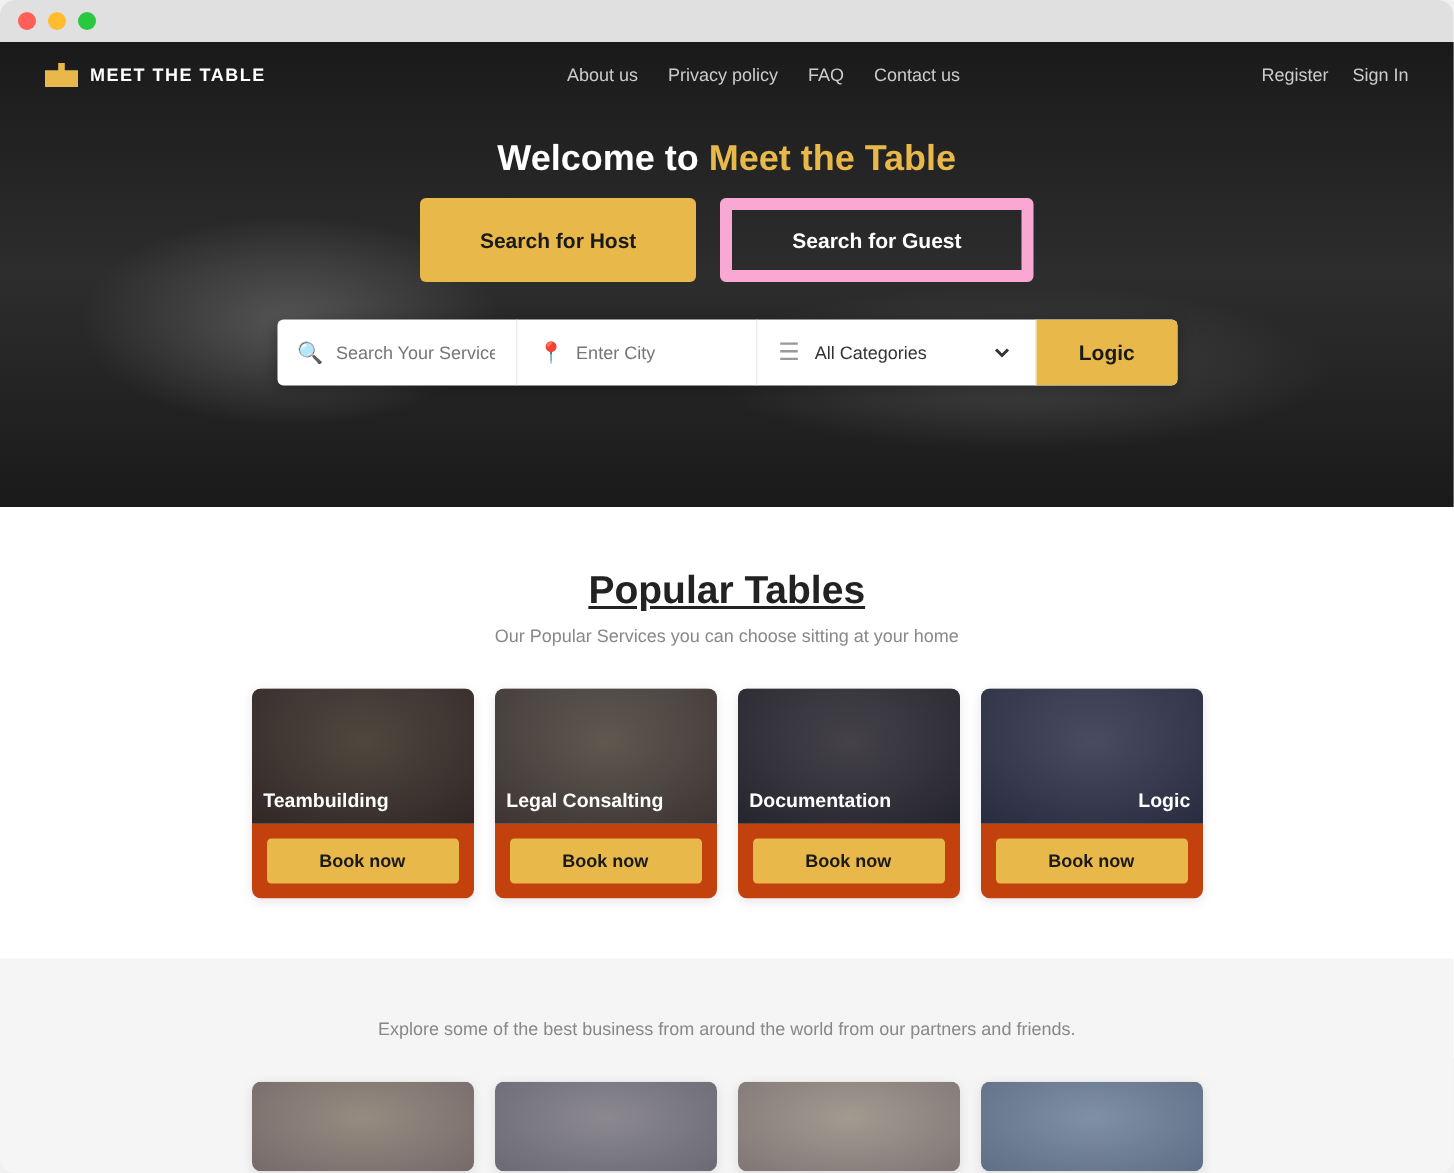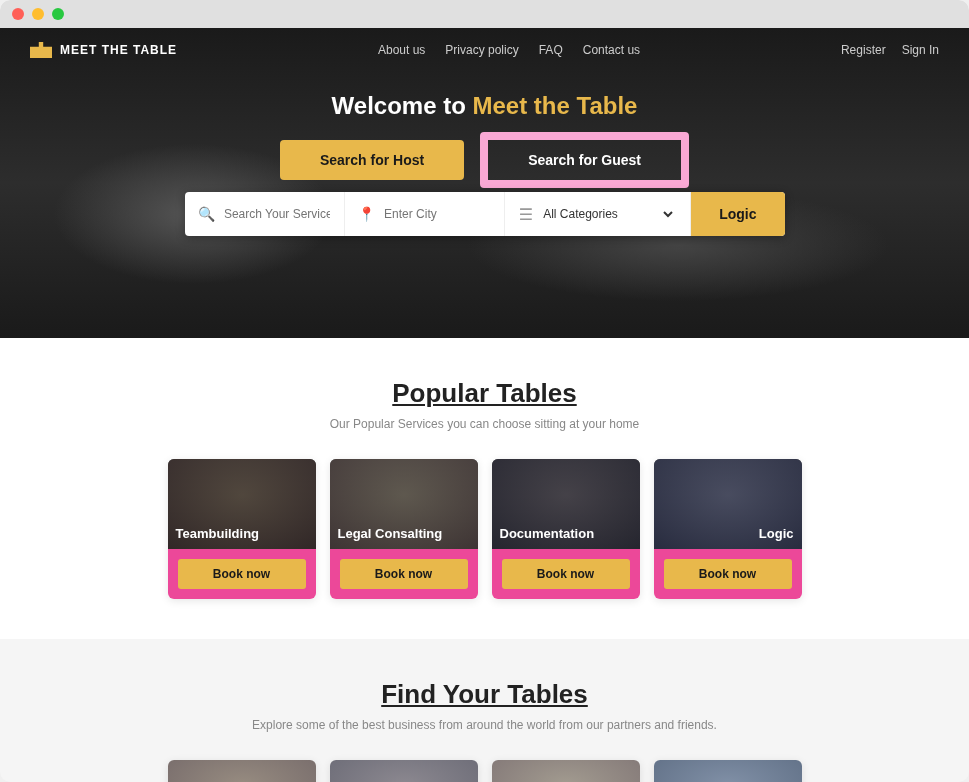--- a/index.html
+++ b/index.html
@@ -118,22 +118,21 @@
       font-size: 12px;
       color: #bbb;
       max-width: 520px;
       margin: 0 auto 22px;
       line-height: 1.6;
     }
     .hero-buttons {
       display: flex;
       justify-content: center;
       gap: 16px;
-      margin-bottom: 4px;
-      align-items: center;
+      margin-bottom: 25px;
     }
     .btn-host {
       background: #e8b84b;
       color: #1a1a1a;
       border: none;
       padding: 12px 40px;
       font-size: 14px;
       font-weight: bold;
       border-radius: 4px;
       cursor: pointer;
@@ -286,21 +285,21 @@
     .card-img-4::before { background: radial-gradient(ellipse at 50% 40%, #5a6080 0%, #2a3050 100%); }
     .card-label {
       position: relative;
       z-index: 1;
       color: #fff;
       font-size: 13px;
       font-weight: bold;
     }
     .card-body {
       padding: 10px;
-      background: #ec4899;
+      background: #c2410c;
     }
     .btn-book {
       width: 100%;
       background: #e8b84b;
       color: #1a1a1a;
       border: none;
       padding: 8px 0;
       font-size: 12px;
       font-weight: bold;
       border-radius: 3px;
@@ -443,21 +442,20 @@
         </div>
         <div class="card-body">
           <button class="btn-book">Book now</button>
         </div>
       </div>
 
     </div>
   </div>
 
   <div class="find-section">
-    <h2 class="section-title">Find Your Tables</h2>
     <p class="section-subtitle">Explore some of the best business from around the world from our partners and friends.</p>
     <div class="find-cards-grid">
 
       <div class="find-card">
         <div class="find-card-img fc-img-1"></div>
 
       </div>
 
       <div class="find-card">
         <div class="find-card-img fc-img-2"></div>

